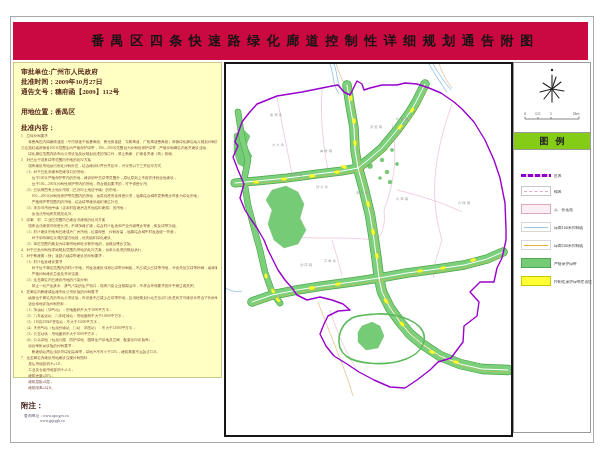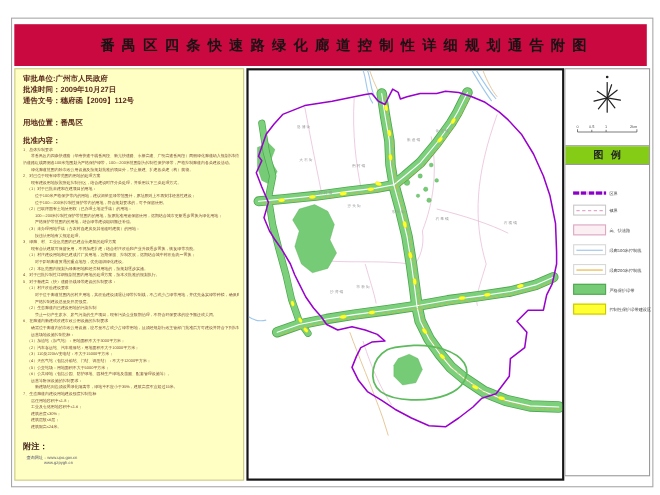--- a/index.html
+++ b/index.html
@@ -1,20 +1,20 @@
 <!DOCTYPE html>
 <html><head>
 <meta charset="utf-8">
 <style>
   html,body{margin:0;padding:0;}
   body{width:600px;height:450px;background:#ffffff;font-family:"Liberation Sans",sans-serif;position:relative;overflow:hidden;}
   .outer-frame{position:absolute;left:10px;top:16px;width:582px;height:425px;border:1px solid #a8a8a8;background:#ffffff;}
   .banner{position:absolute;left:13px;top:22px;width:575px;height:38px;display:flex;align-items:center;justify-content:center;}
   .banner .t{font-size:13px;font-weight:bold;color:#141414;letter-spacing:6.5px;padding-left:6px;white-space:nowrap;margin-left:24px;}
-  .info-panel{position:absolute;left:13px;top:62px;width:209px;height:375px;border:1px solid #c9c98a;box-sizing:border-box;}
+  .info-panel{position:absolute;left:13px;top:62px;width:209px;height:316px;border:1px solid #c9c98a;box-sizing:border-box;font-family:Liberation Serif, serif;}
   .hline{position:absolute;left:7px;font-size:6.8px;font-weight:bold;color:#5a2a1c;white-space:nowrap;}
   .content-hdr{position:absolute;left:7px;font-size:6.8px;font-weight:bold;color:#5a2a1c;}
   .body-lines{position:absolute;left:7px;top:70px;width:196px;}
   .body-lines div{font-size:3.6px;line-height:6px;color:#7b4a3e;white-space:nowrap;overflow:hidden;}
   .note-hdr{position:absolute;left:7px;top:338px;font-size:7.5px;font-weight:bold;color:#3a1a12;}
   .note-url{position:absolute;font-size:3.8px;color:#56566e;white-space:nowrap;}
   .map-frame{position:absolute;left:224px;top:62px;width:285px;height:371px;border:2px solid #161616;background:#ffffff;box-sizing:content-box;}
   .side-panel{position:absolute;left:513px;top:62px;width:78px;height:371px;border:1px solid #9a9a9a;box-sizing:border-box;background:#ffffff;}
   .compass-box{position:absolute;left:0;top:0;width:100%;height:70px;border-bottom:1px solid #9a9a9a;box-sizing:border-box;text-align:center;}
   .legend-band{position:absolute;left:0;top:70px;width:100%;height:17px;background:#ffff66;border-bottom:1px solid #9a9a9a;box-sizing:border-box;display:flex;align-items:center;justify-content:center;}

